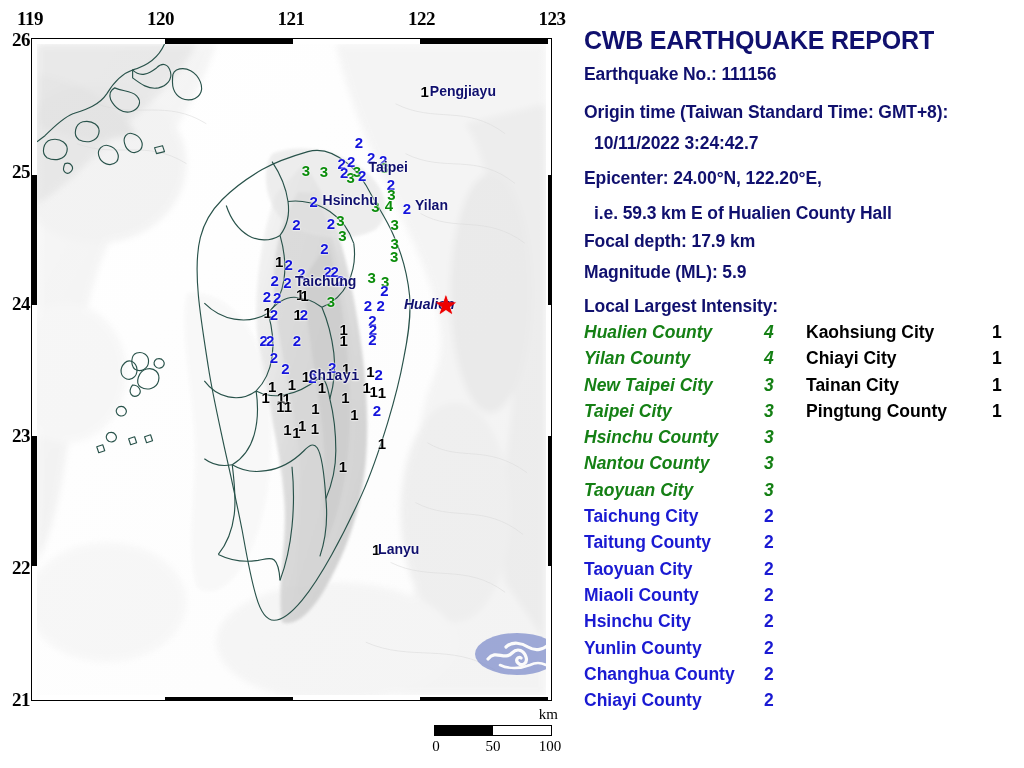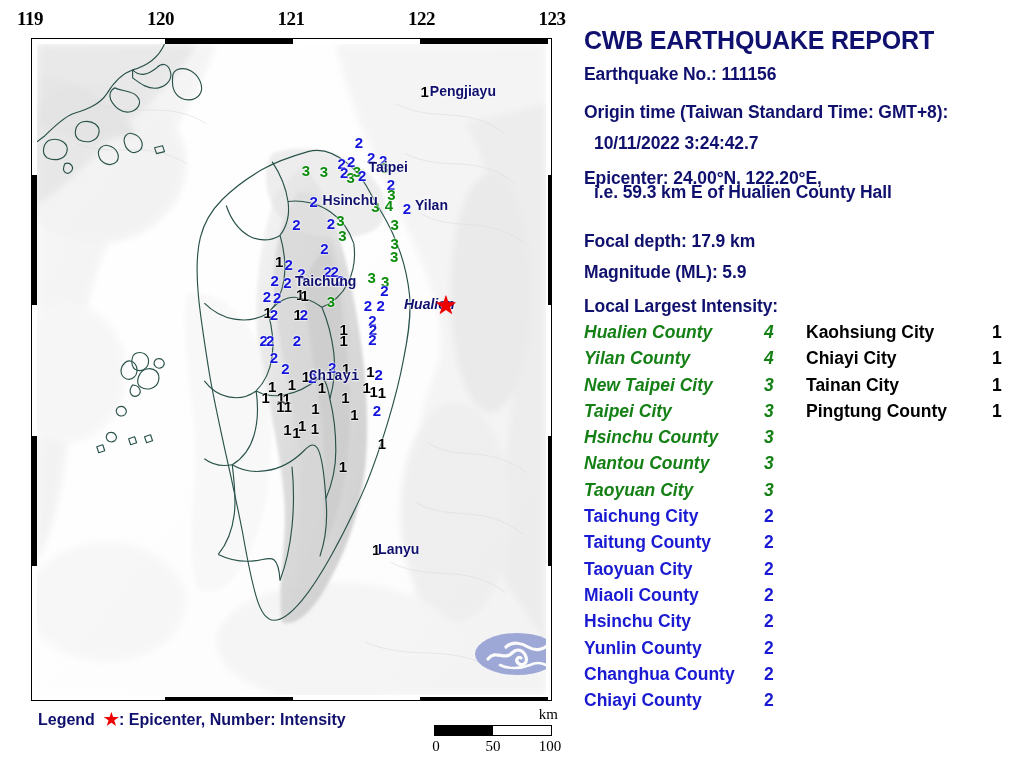--- a/index.html
+++ b/index.html
@@ -231,20 +231,28 @@
 <div id="root">
 
   <div id="map-panel">
 
     <div id="lon-axis">
         <div class="lon-tick" style="left: 0px;">119</div>
         <div class="lon-tick" style="left: 130.5px;">120</div>
         <div class="lon-tick" style="left: 261px;">121</div>
         <div class="lon-tick" style="left: 391.5px;">122</div>
         <div class="lon-tick" style="left: 522px;">123</div>
+      </div>
+    <div id="lat-axis">
+        <div class="lat-tick" style="top: 0px;">26</div>
+        <div class="lat-tick" style="top: 132px;">25</div>
+        <div class="lat-tick" style="top: 264px;">24</div>
+        <div class="lat-tick" style="top: 396px;">23</div>
+        <div class="lat-tick" style="top: 528px;">22</div>
+        <div class="lat-tick" style="top: 660px;">21</div>
       </div>
 
     <div id="map-frame">
       <div id="map-inner">
 
         <svg id="terrain" viewBox="0 0 511 653" preserveAspectRatio="none">
           <defs>
             <linearGradient id="seaG" x1="0" y1="0" x2="1" y2="1">
               <stop offset="0%" stop-color="#ffffff"></stop>
               <stop offset="100%" stop-color="#fcfcfc"></stop>
@@ -514,45 +522,41 @@
         <div class="frame-seg" style="left: 132.75px; top: 658px; width: 127.75px; height: 5px;"></div>
         <div class="frame-seg" style="left: 388.25px; top: 0px; width: 127.75px; height: 5px;"></div>
         <div class="frame-seg" style="left: 388.25px; top: 658px; width: 127.75px; height: 5px;"></div>
         <div class="frame-seg" style="left: 0px; top: 135.6px; height: 130.6px; width: 5px;"></div>
         <div class="frame-seg" style="left: 516px; top: 135.6px; height: 130.6px; width: 5px;"></div>
         <div class="frame-seg" style="left: 0px; top: 396.8px; height: 130.6px; width: 5px;"></div>
         <div class="frame-seg" style="left: 516px; top: 396.8px; height: 130.6px; width: 5px;"></div>
       </div>
 
     <div id="legend-row">
-      <div id="legend-text">
-        <span>Legend</span>
-        &nbsp;<span id="legend-star">★</span><span>: Epicenter, Number: Intensity</span>
-      </div>
       <div id="scalebar-wrap">
         <div id="scalebar-km">km</div>
         <div id="scalebar">
           <div id="scalebar-fill"></div>
         </div>
       <div class="scale-tick" style="left: 4px;">0</div>
           <div class="scale-tick" style="left: 61px;">50</div>
           <div class="scale-tick" style="left: 118px;">100</div>
         </div>
     </div>
 
   </div>
 
   <div id="report">
     <div id="report-title">CWB EARTHQUAKE REPORT</div>
     <div id="report-lines">
         <div class="info-line" style="top: 64px;">Earthquake No.: 111156</div>
         <div class="info-line" style="top: 102px;">Origin time (Taiwan Standard Time: GMT+8):</div>
         <div class="info-line info-indent" style="top: 133px;">10/11/2022  3:24:42.7</div>
         <div class="info-line" style="top: 168px;">Epicenter: 24.00°N, 122.20°E,</div>
-        <div class="info-line info-indent" style="top: 182px; text-align: center;">i.e. 59.3 km E of Hualien County Hall</div>
+        <div class="info-line info-indent" style="top: 203px; text-align: center;">i.e. 59.3 km E of Hualien County Hall</div>
         <div class="info-line" style="top: 231px;">Focal depth: 17.9 km</div>
         <div class="info-line" style="top: 262px;">Magnitude (ML): 5.9</div>
         <div class="info-line" style="top: 296px;">Local Largest Intensity:</div>
       </div>
     <div id="intensity-table">
       <div class="int-col" id="int-col-left">
           <div class="int-row">
             <span class="int-name lv4">Hualien County</span>
             <span class="int-val lv4">4</span>
           </div>

